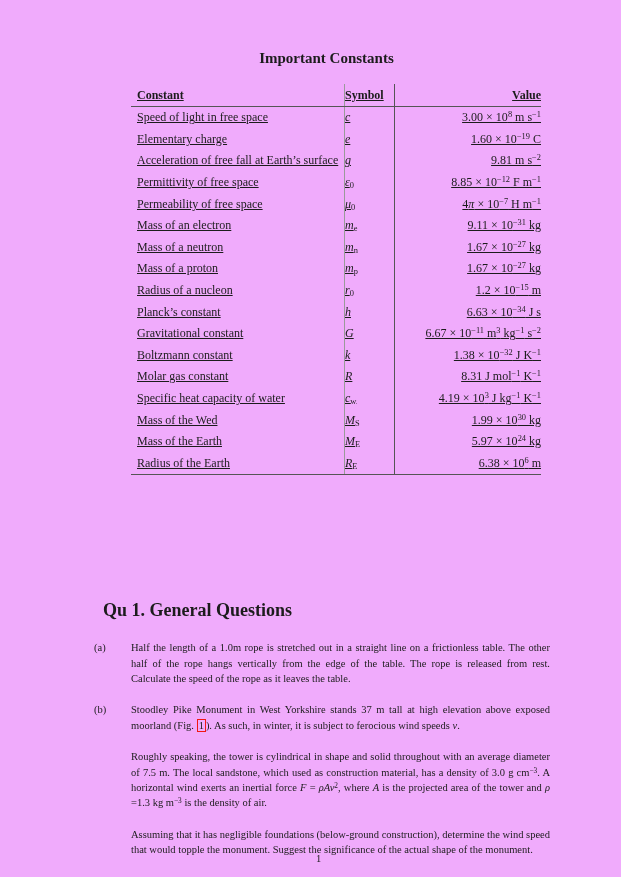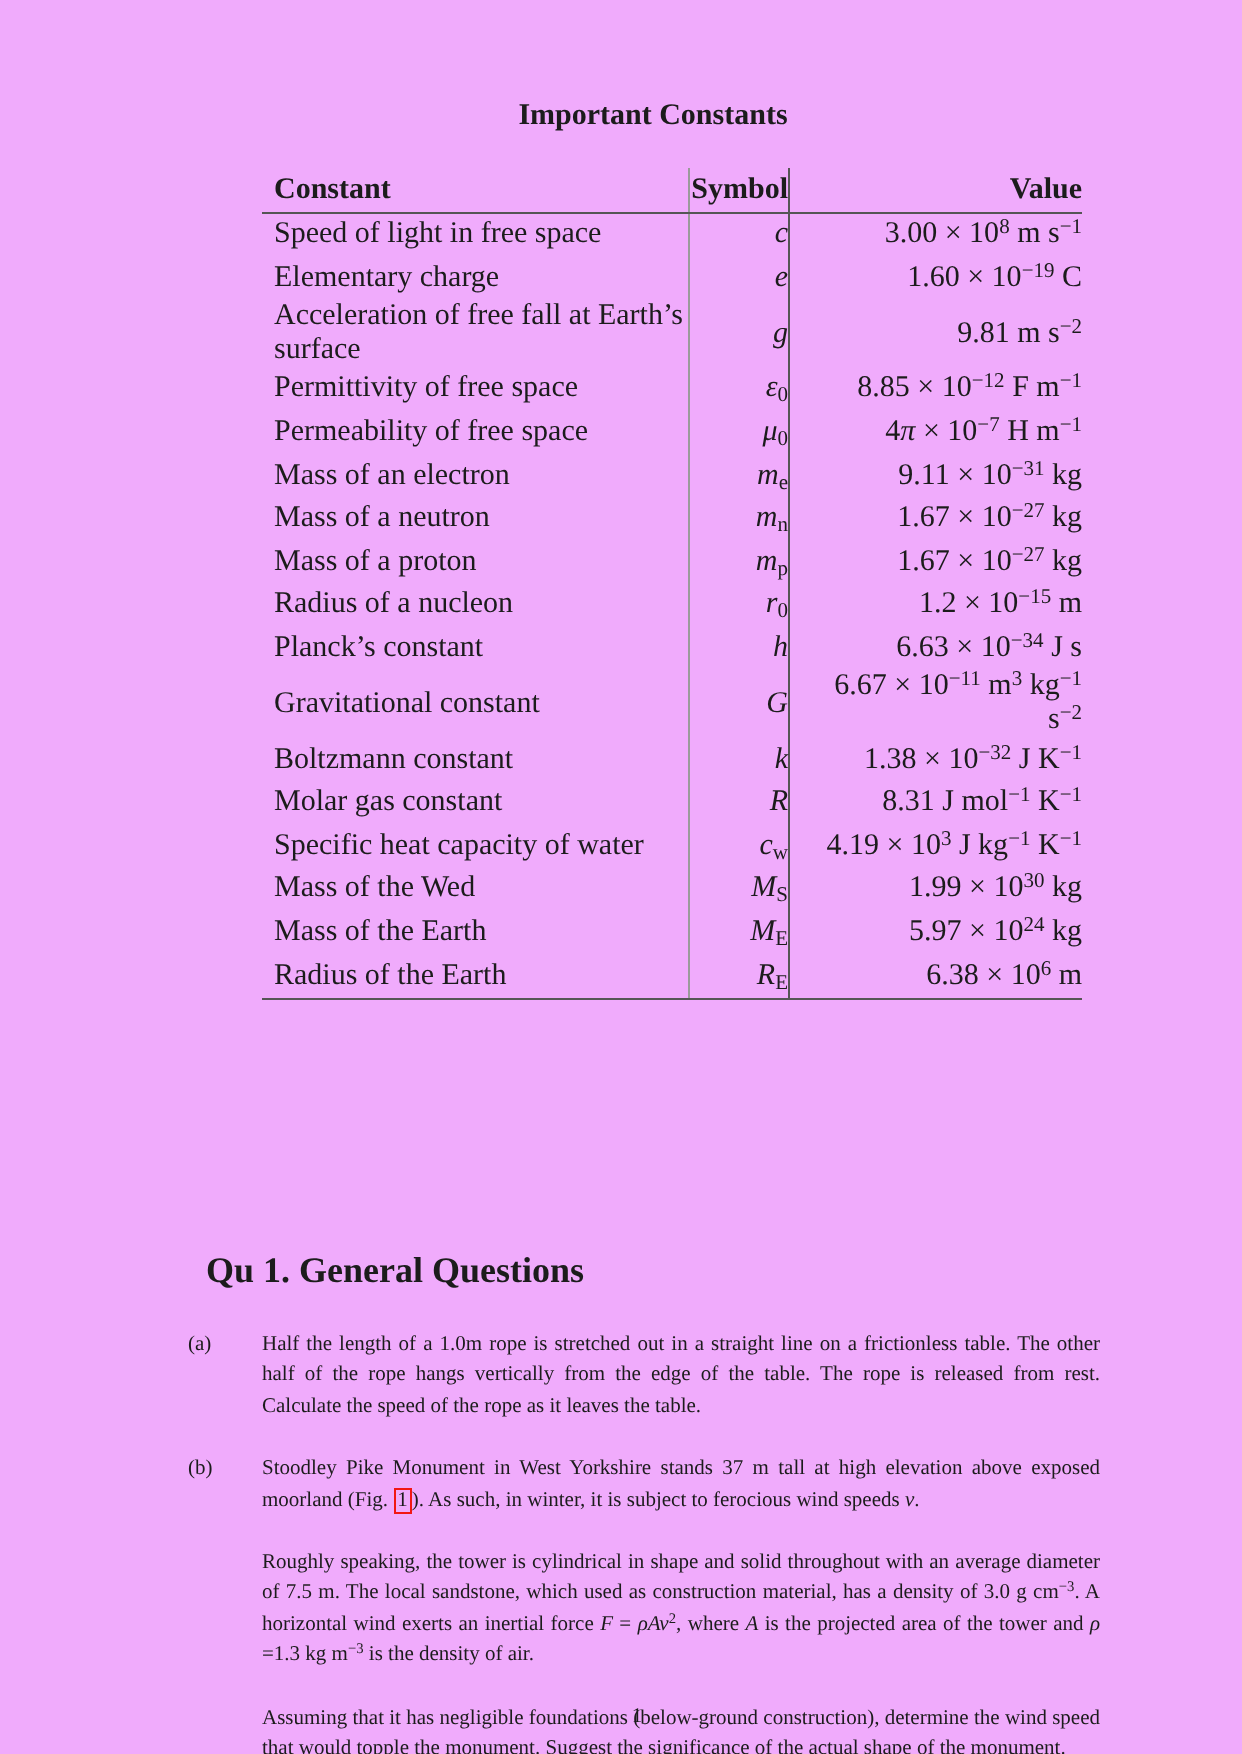--- a/index.html
+++ b/index.html
@@ -21,38 +21,39 @@
     padding-top: 49px;
     text-align: center;
     font-size: 15px;
     font-weight: bold;
     line-height: 19px;
   }
   .constants-table {
     border-collapse: collapse;
     margin: 16px 0 16px 115px;
     width: 395px;
-    font-size: 15px;
+    font-size: 12px;
     table-layout: fixed;
+    text-decoration: underline;
   }
   .constants-table th {
     font-weight: bold;
     height: 22px;
     vertical-align: middle;
     padding: 0;
   }
   .constants-table td {
     height: 21.6px;
     vertical-align: middle;
     padding: 0;
   }
   .col-name  { width: 207px; text-align: left;  padding-left: 6px !important; }
   .col-sym   {
     width: 49px;
-    text-align: right;
+    text-align: left;
     border-left: 1px solid #9a9a9a;
     border-right: 1px solid #555555;
   }
   .col-val   { width: 139px; text-align: right; padding-left: 7px !important; }
   .constants-table thead th { border-bottom: 1px solid #555555; }
   .constants-table tbody tr:last-child td { border-bottom: 1px solid #555555; }
 
   sup { font-size: 0.70em; line-height: 0; vertical-align: 0.45em; }
   sub { font-size: 0.70em; line-height: 0; vertical-align: -0.25em; font-style: normal; }
 

